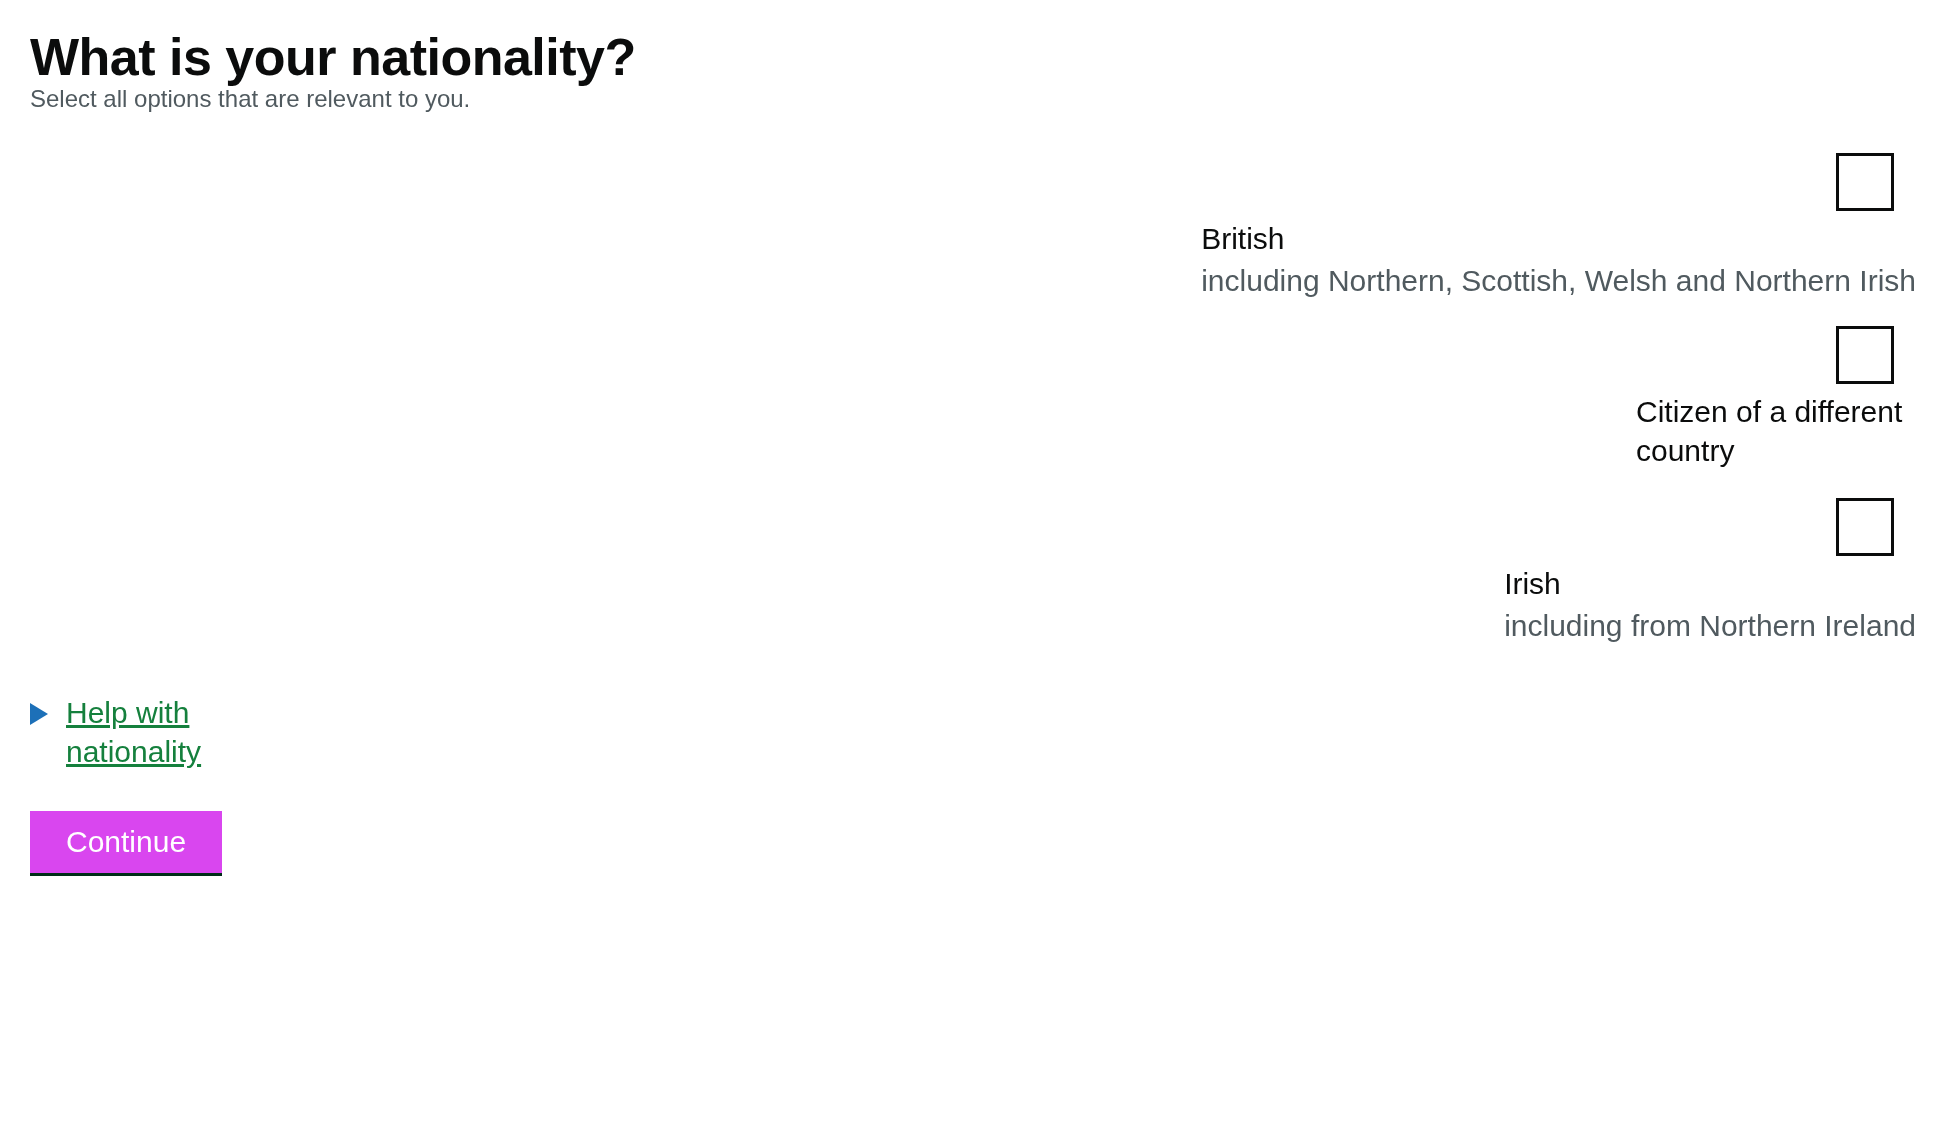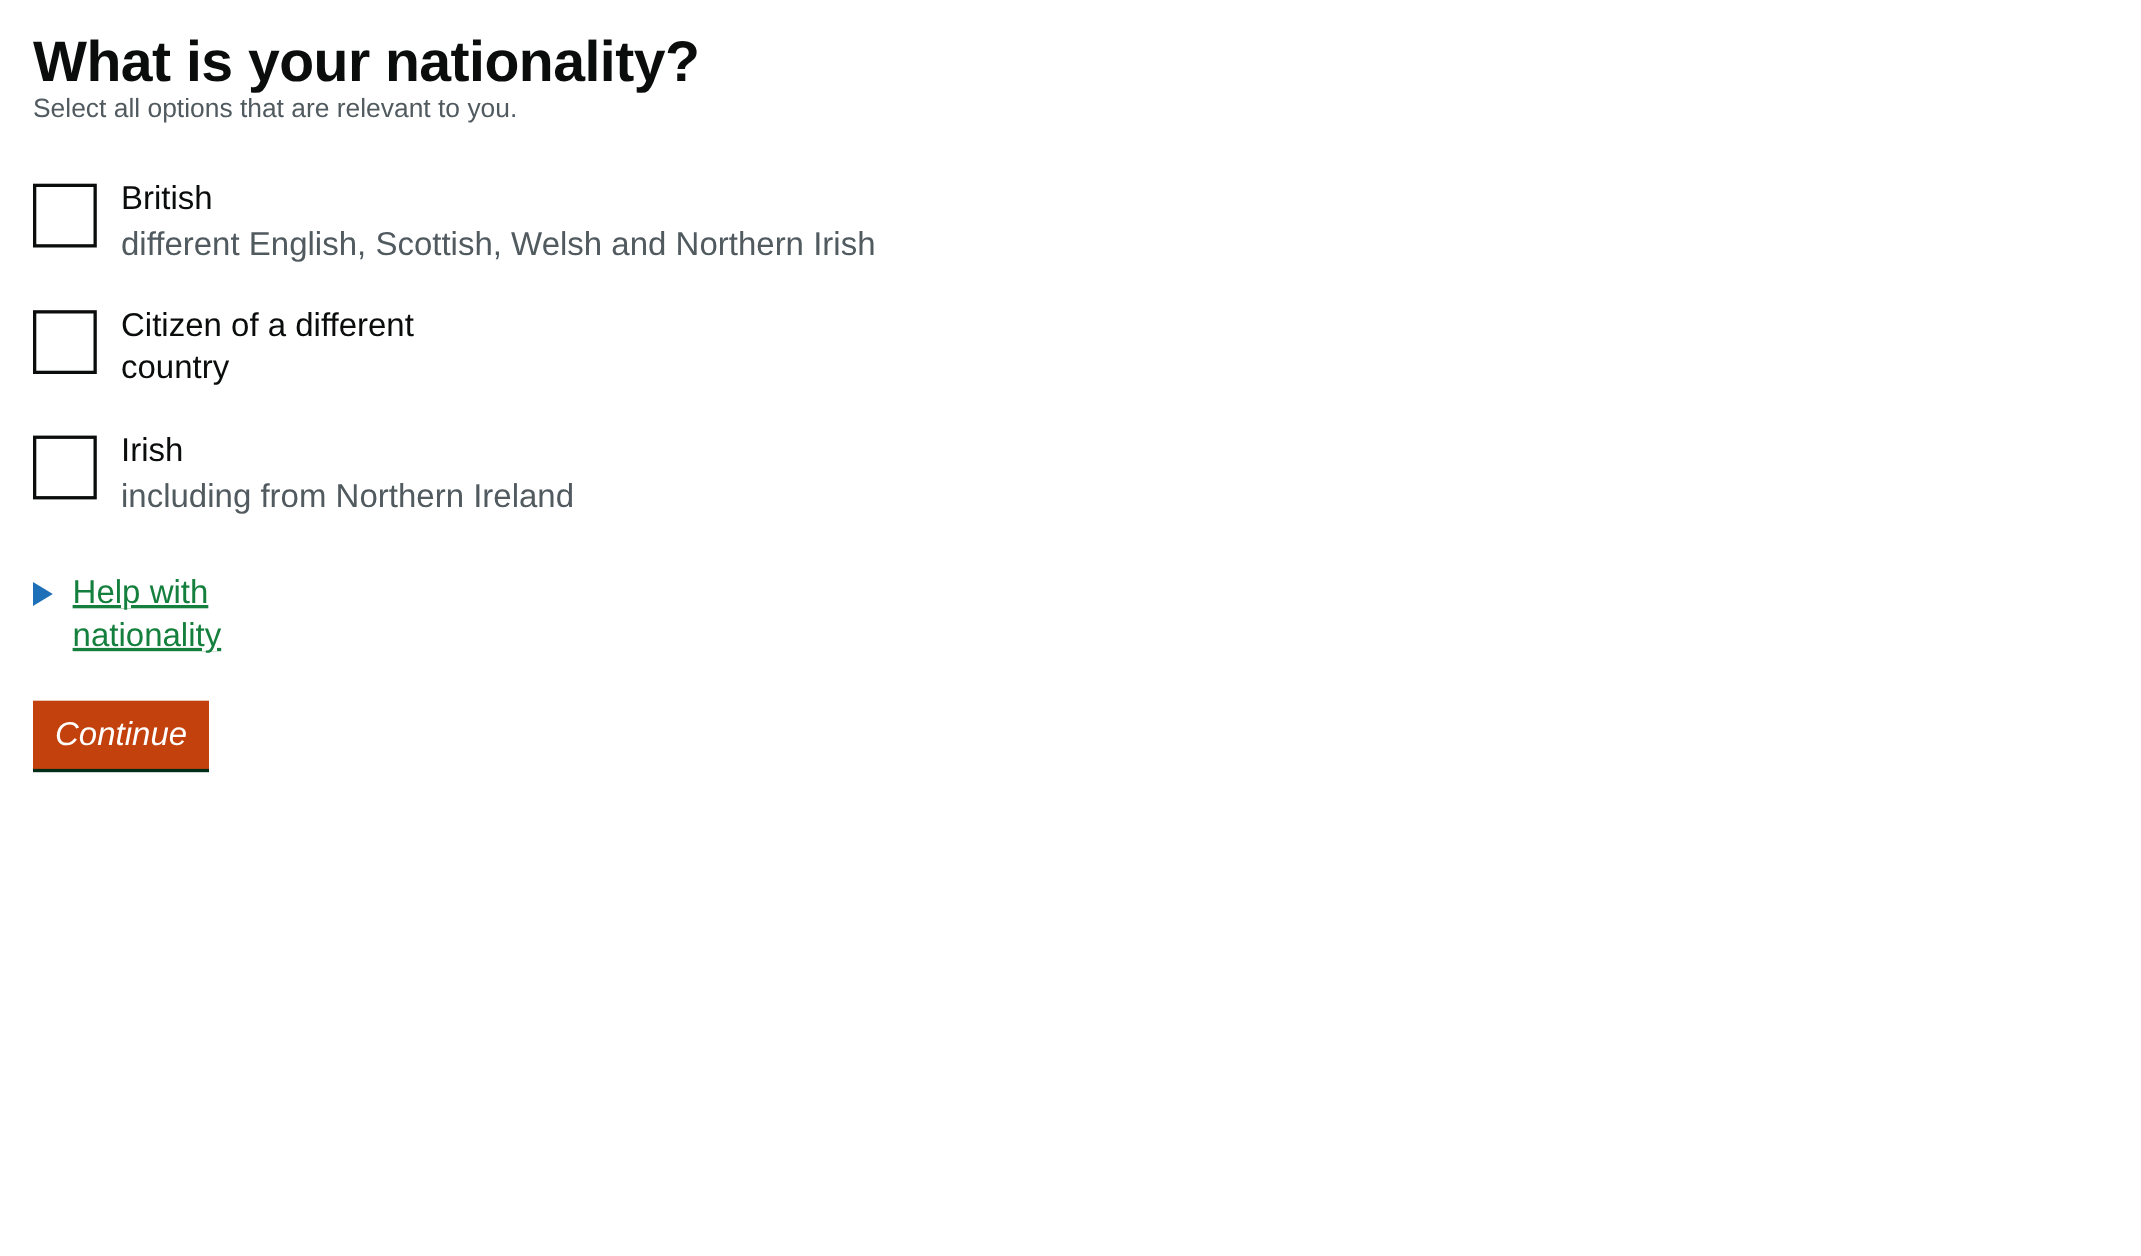--- a/index.html
+++ b/index.html
@@ -24,22 +24,23 @@
     .hint-text {
       font-size: 24px;
       color: #505a5f;
       margin-bottom: 40px;
     }
     .checkbox-group {
       margin-bottom: 50px;
     }
     .checkbox-item {
       display: flex;
-      align-items: center;
+      align-items: flex-end;
       margin-bottom: 28px;
+      flex-direction: column;
     }
     .checkbox-input {
       width: 58px;
       height: 58px;
       flex-shrink: 0;
       appearance: none;
       -webkit-appearance: none;
       border: 3px solid #0b0c0c;
       background: #ffffff;
       cursor: pointer;
@@ -101,45 +102,44 @@
     .details-text {
       font-size: 30px;
       color: #15803d;
       text-decoration: underline;
       max-width: 180px;
       line-height: 1.3;
     }
     .continue-button {
       font-size: 30px;
       color: #ffffff;
-      background-color: #c2410c;
+      background-color: #d946ef;
       border: none;
-      padding: 14px 20px;
+      padding: 14px 36px;
       cursor: pointer;
       box-shadow: 0 3px 0 #002d18;
       font-family: inherit;
-      font-style: italic;
     }
   </style>
 </head>
 <body>
 
 
 
 <h1 class="page-heading">What is your nationality?</h1>
 
 <p class="hint-text">Select all options that are relevant to you.</p>
 
 <div class="checkbox-group">
 
   <div class="checkbox-item">
     <input type="checkbox" class="checkbox-input" id="cb0" style="">
     <div class="checkbox-label-wrap">
       <label for="cb0" class="checkbox-label">British</label>
-      <div class="checkbox-hint">different English, Scottish, Welsh and Northern Irish</div>
+      <div class="checkbox-hint">including Northern, Scottish, Welsh and Northern Irish</div>
     </div>
   </div>
 
   <div class="checkbox-item">
     <input type="checkbox" class="checkbox-input" id="cb2" style="">
     <div class="checkbox-label-wrap">
       <label for="cb2" class="checkbox-label checkbox-label-narrow">Citizen of a different country</label>
     </div>
   </div>
 

